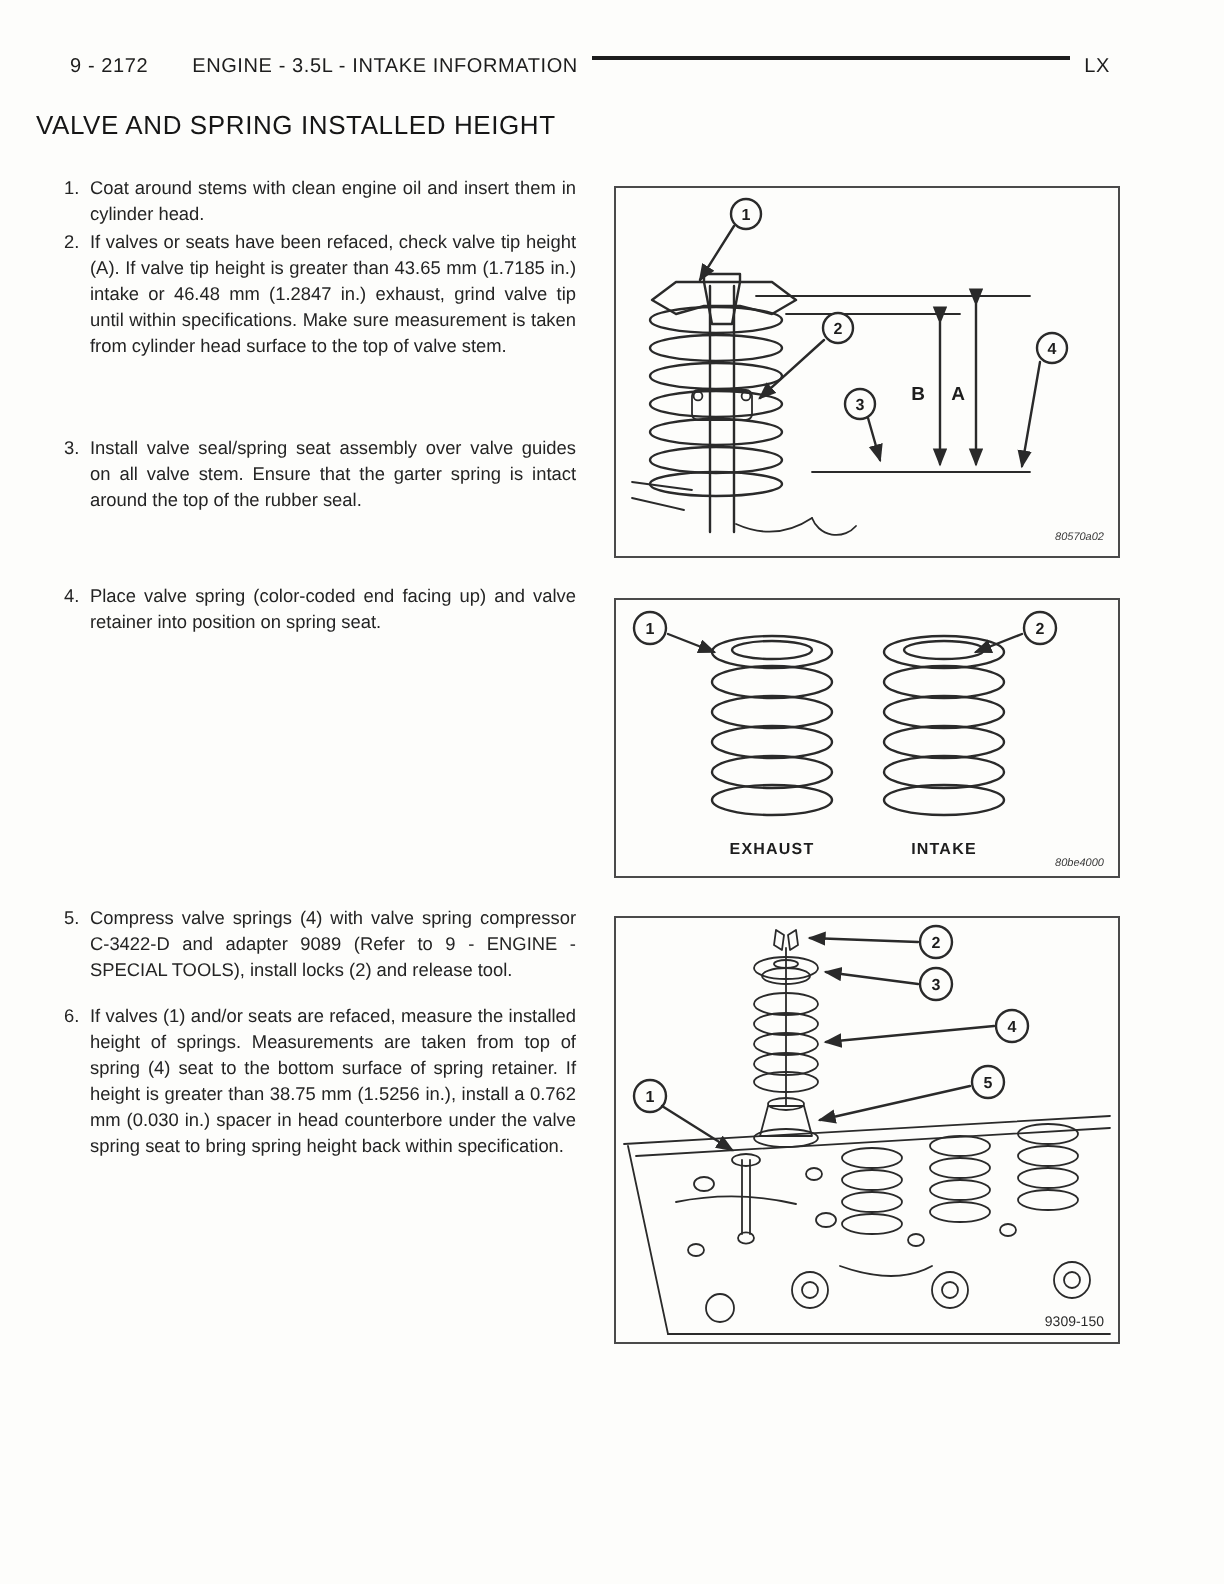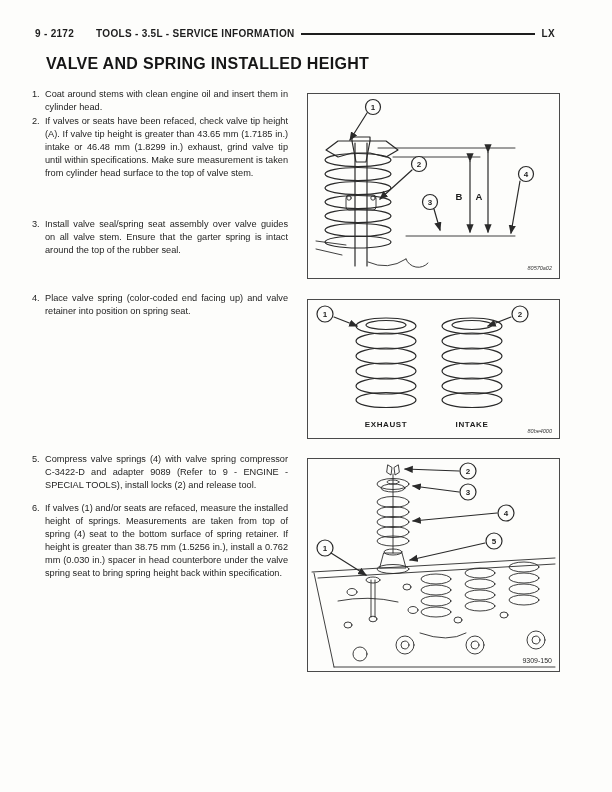--- a/index.html
+++ b/index.html
@@ -6,27 +6,27 @@
   body{
     width:612px;height:792px;overflow:hidden;background:#fdfdfb;
     font-family:"Liberation Sans", sans-serif;color:#222;
     -webkit-font-smoothing:antialiased;
   }
   .page{position:relative;width:612px;height:792px;background:#fdfdfb;}
 
   
   .hdr{
     position:absolute;left:35px;top:28px;width:520px;
-    display:flex;align-items:center;font-size:10px;letter-spacing:.3px;
-    color:#1d1d1d;white-space:nowrap;font-weight:bold;
+    display:flex;font-size:10px;letter-spacing:.3px;
+    color:#1d1d1d;white-space:nowrap;
   }
   .hdr .pgnum{margin-right:22px;}
   .hdr .rule{flex:1;border-top:2px solid #1d1d1d;margin:0 7px;height:0;}
   .title{
-    position:absolute;left:46px;top:55px;font-size:16px;font-weight:bold;
+    position:absolute;left:18px;top:55px;font-size:13px;font-weight:normal;
     letter-spacing:.3px;color:#161616;
   }
 
   
   .step{
     position:absolute;left:32px;width:256px;
     font-size:9.2px;line-height:13px;color:#242424;
   }
   .step .txt{
     display:block;padding-left:13px;text-align:justify;text-justify:inter-word;
@@ -51,34 +51,34 @@
   .fig-code{font-family:"Liberation Sans",sans-serif;font-size:5.5px;font-style:italic;fill:#3a3a3a;text-anchor:end;}
   .fig-code-lg{font-family:"Liberation Sans",sans-serif;font-size:7px;fill:#2a2a2a;text-anchor:end;}
 </style>
 </head>
 <body>
 
 <div class="page">
 
   <div class="hdr">
     <span class="pgnum">9 - 2172</span>
-    <span>TOOLS - 3.5L - SERVICE INFORMATION</span>
+    <span>ENGINE - 3.5L - INTAKE INFORMATION</span>
     <span class="rule"></span>
     <span>LX</span>
   </div>
 
   <div class="title">VALVE AND SPRING INSTALLED HEIGHT</div>
 
   <div class="step" style="top:88px">
     <span class="no">1.</span>
     <span class="txt">Coat around stems with clean engine oil and insert them in cylinder head.</span>
   </div>
   <div class="step" style="top:115px">
     <span class="no">2.</span>
-    <span class="txt">If valves or seats have been refaced, check valve tip height (A). If valve tip height is greater than 43.65 mm (1.7185 in.) intake or 46.48 mm (1.8299 in.) exhaust, grind valve tip until within specifications. Make sure measurement is taken from cylinder head surface to the top of valve stem.</span>
+    <span class="txt">If valves or seats have been refaced, check valve tip height (A). If valve tip height is greater than 43.65 mm (1.7185 in.) intake or 46.48 mm (1.2847 in.) exhaust, grind valve tip until within specifications. Make sure measurement is taken from cylinder head surface to the top of valve stem.</span>
   </div>
   <div class="step" style="top:218px">
     <span class="no">3.</span>
     <span class="txt">Install valve seal/spring seat assembly over valve guides on all valve stem. Ensure that the garter spring is intact around the top of the rubber seal.</span>
   </div>
   <div class="step" style="top:292px">
     <span class="no">4.</span>
     <span class="txt">Place valve spring (color-coded end facing up) and valve retainer into position on spring seat.</span>
   </div>
   <div class="step" style="top:453px">

